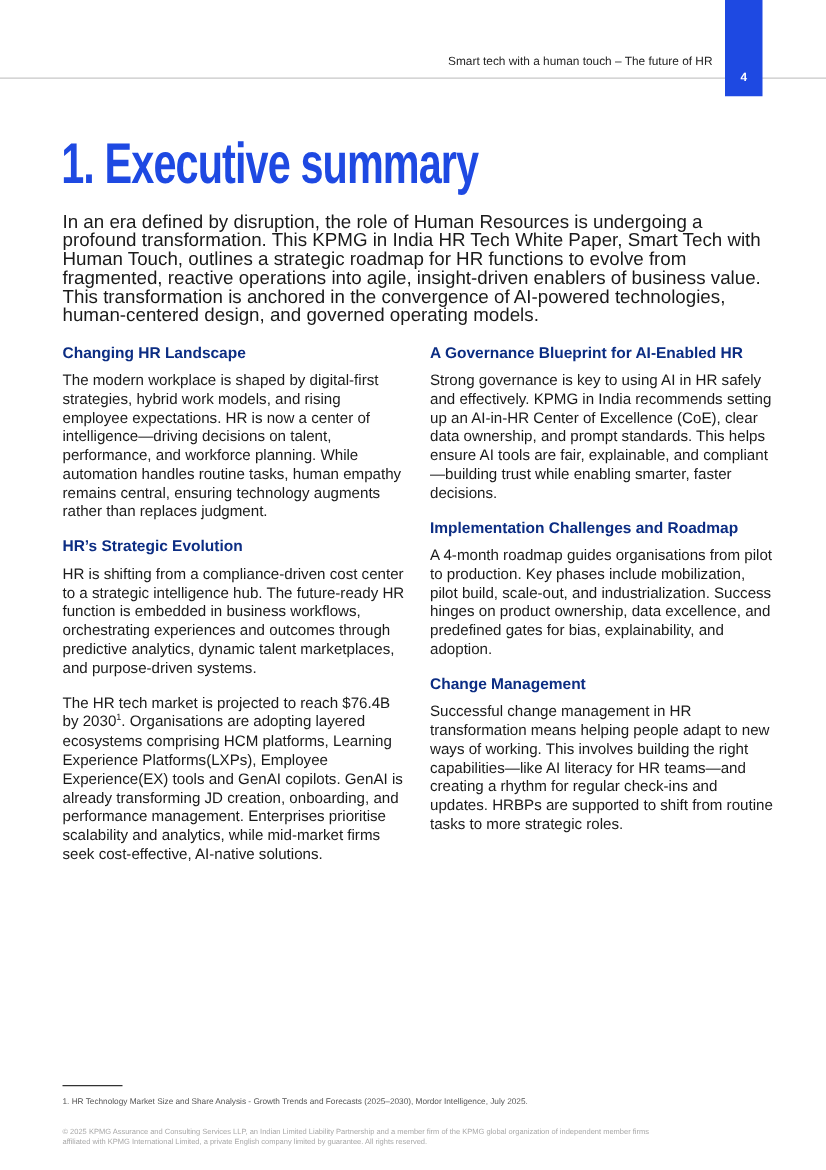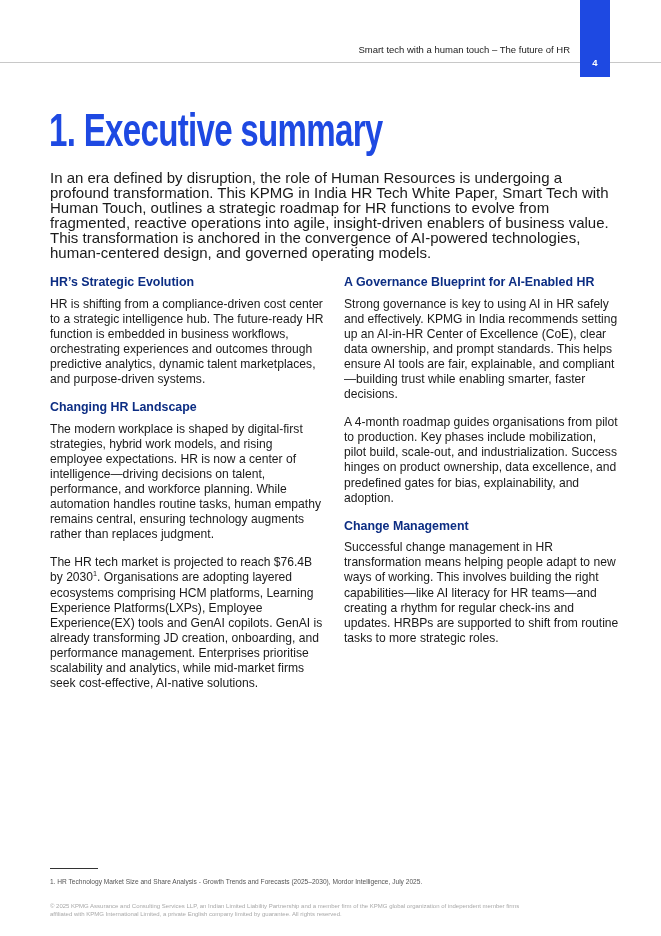--- a/index.html
+++ b/index.html
@@ -133,38 +133,39 @@
 <div class="page-tab">
   <div class="page-number">4</div>
 </div>
 
 <h1 class="page-title">1.  Executive summary</h1>
 
 <p class="intro">In an era defined by disruption, the role of Human Resources is undergoing a profound transformation. This KPMG in India HR Tech White Paper, Smart Tech with Human Touch, outlines a strategic roadmap for HR functions to evolve from fragmented, reactive operations into agile, insight-driven enablers of business value. This transformation is anchored in the convergence of AI-powered technologies, human-centered design, and governed operating models.</p>
 
 <div class="column col-left">
   <div class="section">
+    <h2 class="section-title">Changing HR Landscape</h2>
+    <p class="section-body">The modern workplace is shaped by digital-first strategies, hybrid work models, and rising employee expectations. HR is now a center of intelligence—driving decisions on talent, performance, and workforce planning. While automation handles routine tasks, human empathy remains central, ensuring technology augments rather than replaces judgment.</p>
+  </div>
+  <div class="section">
     <h2 class="section-title">HR’s Strategic Evolution</h2>
     <p class="section-body">HR is shifting from a compliance-driven cost center to a strategic intelligence hub. The future-ready HR function is embedded in business workflows, orchestrating experiences and outcomes through predictive analytics, dynamic talent marketplaces, and purpose-driven systems.</p>
-  </div>
-  <div class="section">
-    <h2 class="section-title">Changing HR Landscape</h2>
-    <p class="section-body">The modern workplace is shaped by digital-first strategies, hybrid work models, and rising employee expectations. HR is now a center of intelligence—driving decisions on talent, performance, and workforce planning. While automation handles routine tasks, human empathy remains central, ensuring technology augments rather than replaces judgment.</p>
   </div>
   <div class="section">
     <p class="section-body"><span>The HR tech market is projected to reach $76.4B by 2030</span><sup>1</sup><span>. Organisations are adopting layered ecosystems comprising HCM platforms, Learning Experience Platforms(LXPs), Employee Experience(EX) tools and GenAI copilots. GenAI is already transforming JD creation, onboarding, and performance management. Enterprises prioritise scalability and analytics, while mid-market firms seek cost-effective, AI-native solutions.</span></p>
   </div>
 </div>
 
 <div class="column col-right">
   <div class="section">
     <h2 class="section-title">A Governance Blueprint for AI-Enabled HR</h2>
     <p class="section-body">Strong governance is key to using AI in HR safely and effectively. KPMG in India recommends setting up an AI-in-HR Center of Excellence (CoE), clear data ownership, and prompt standards. This helps ensure AI tools are fair, explainable, and compliant—building trust while enabling smarter, faster decisions.</p>
   </div>
   <div class="section">
+    <h2 class="section-title">Implementation Challenges and Roadmap</h2>
     <p class="section-body">A 4-month roadmap guides organisations from pilot to production. Key phases include mobilization, pilot build, scale-out, and industrialization. Success hinges on product ownership, data excellence, and predefined gates for bias, explainability, and adoption.</p>
   </div>
   <div class="section">
     <h2 class="section-title">Change Management</h2>
     <p class="section-body">Successful change management in HR transformation means helping people adapt to new ways of working. This involves building the right capabilities—like AI literacy for HR teams—and creating a rhythm for regular check-ins and updates. HRBPs are supported to shift from routine tasks to more strategic roles.</p>
   </div>
 </div>
 
 <div class="footnote-rule"></div>
 <div class="footnote">1. HR Technology Market Size and Share Analysis - Growth Trends and Forecasts (2025–2030), Mordor Intelligence, July 2025.</div>

